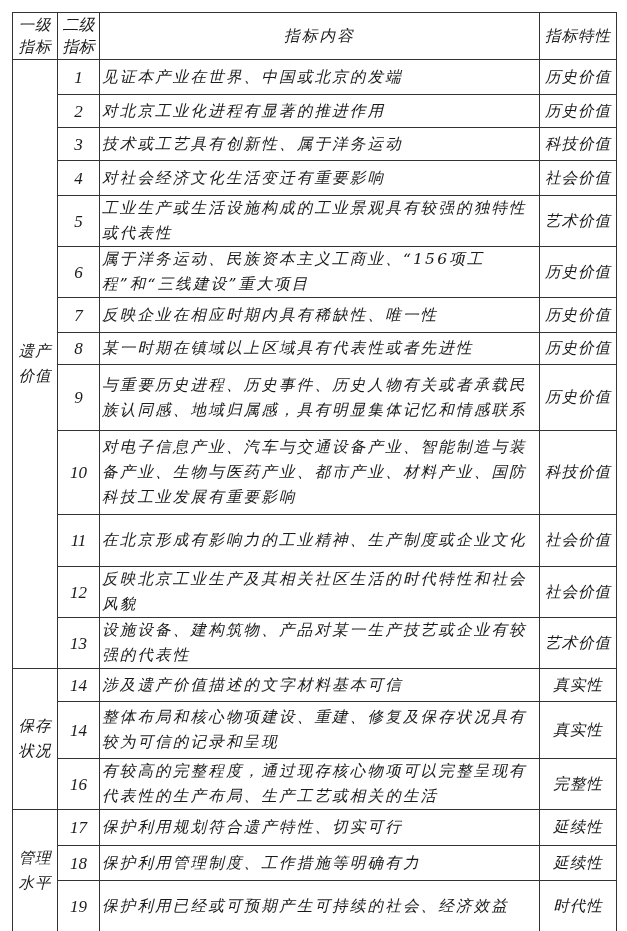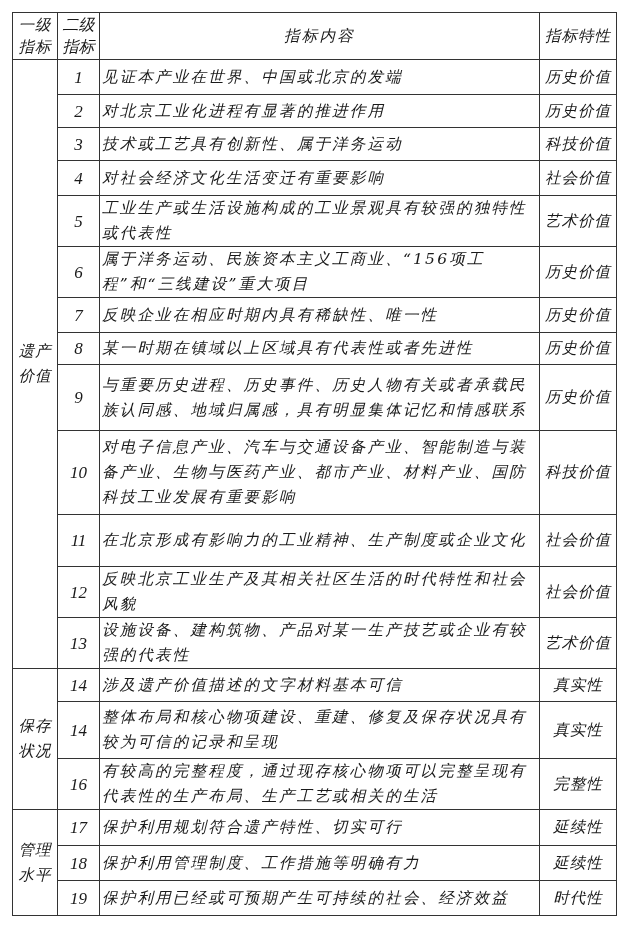--- a/index.html
+++ b/index.html
@@ -115,19 +115,19 @@
         <td class="c1" rowspan="3"><span>管理</span><br><span>水平</span></td>
         <td class="c2">17</td>
         <td class="c3">保护利用规划符合遗产特性、切实可行</td>
         <td class="c4">延续性</td>
       </tr>
       <tr style="height: 35px;">
         <td class="c2">18</td>
         <td class="c3">保护利用管理制度、工作措施等明确有力</td>
         <td class="c4">延续性</td>
       </tr>
-      <tr style="height: 35px;">
+      <tr style="height: 52px;">
         <td class="c2">19</td>
         <td class="c3">保护利用已经或可预期产生可持续的社会、经济效益</td>
         <td class="c4">时代性</td>
       </tr>
     </tbody>
 </table>
 
 </body></html>

